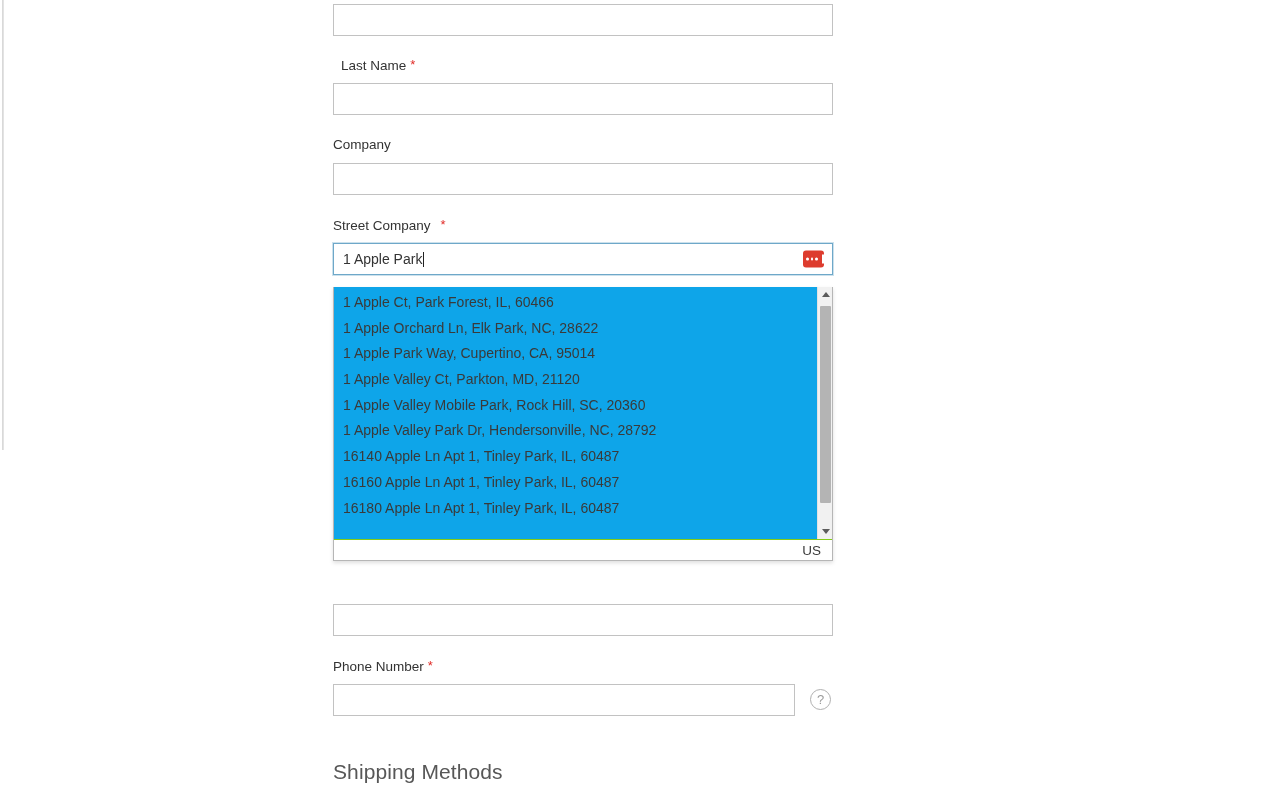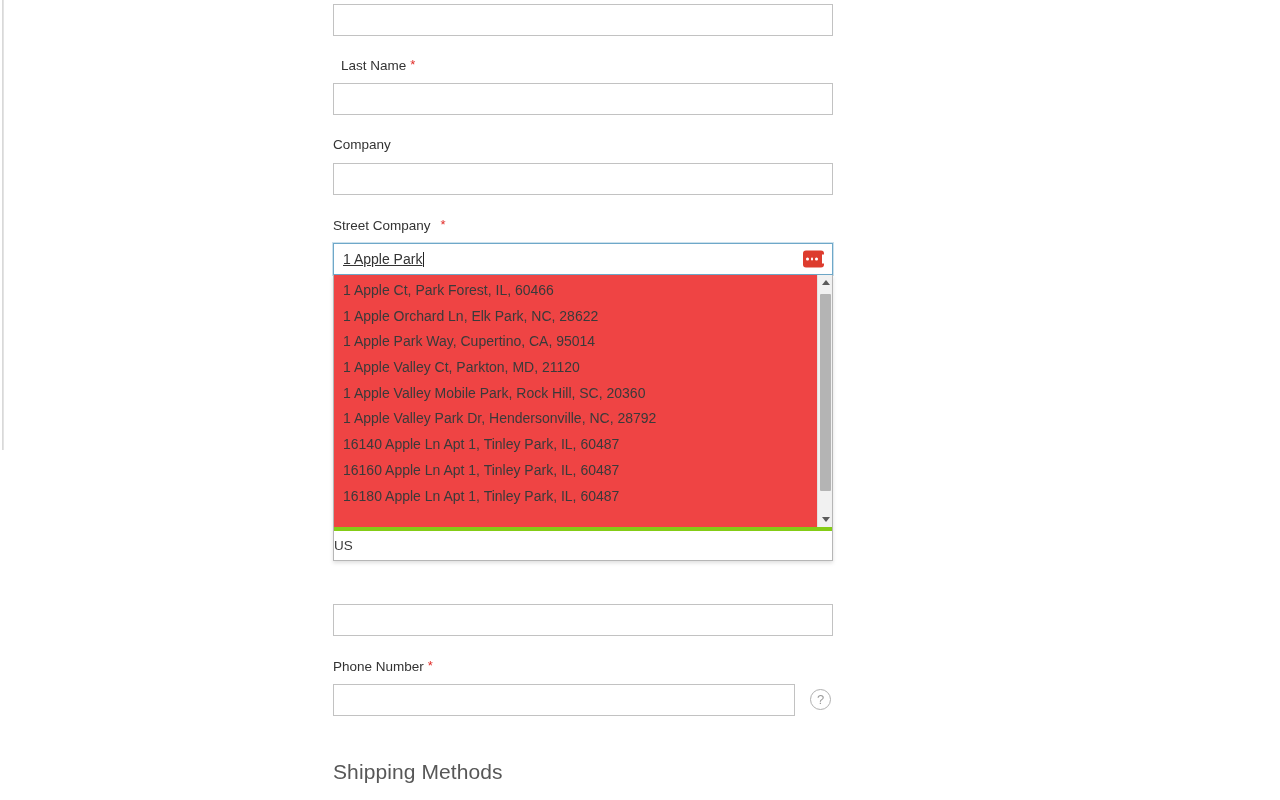--- a/index.html
+++ b/index.html
@@ -66,21 +66,20 @@
   
   .street-wrap { position: relative; width: 500px; }
   .street-value {
     position: absolute;
     left: 10px; top: 0;
     height: 32px; line-height: 32px;
     font-size: 14px;
     color: #333333;
     pointer-events: none;
     white-space: nowrap;
-    text-decoration: underline;
   }
   .caret {
     display: inline-block;
     width: 1px; height: 15px;
     background: #222;
     vertical-align: -3px;
     margin-left: 1px;
   }
 
   .autofill-icon {
@@ -105,23 +104,23 @@
   .autofill-icon b {
     display: block;
     width: 2px; height: 9px;
     background: #ffffff;
     margin-left: 2px;
   }
 
   
   .ac-panel {
     position: absolute;
-    left: 0; top: 32px;
+    left: 0; top: 44px;
     width: 500px;
-    background: #ef4444;
+    background: #0ea5e9;
     border: 1px solid #b6b6b6;
     border-top: none;
     box-shadow: 0 2px 4px rgba(0,0,0,0.13);
     z-index: 20;
   }
   .ac-list {
     position: relative;
     height: 252px;
     overflow: hidden;
     padding-top: 3px;
@@ -163,25 +162,25 @@
   .sb-thumb {
     position: absolute;
     left: 2px; top: 19px;
     width: 11px; height: 197px;
     background: #b4b4b4;
     border-radius: 1px;
     cursor: pointer;
   }
 
   .ac-footer {
-    height: 33px;
-    border-top: 4px solid #84cc16;
+    height: 21px;
+    border-top: 1px solid #84cc16;
     display: flex;
     align-items: center;
-    justify-content: flex-start;
+    justify-content: flex-end;
     padding-right: 11px;
     font-size: 13.5px;
     color: #3a3a3a;
     background: #ffffff;
   }
 
   
   .help-icon {
     position: absolute;
     width: 21px; height: 21px;

